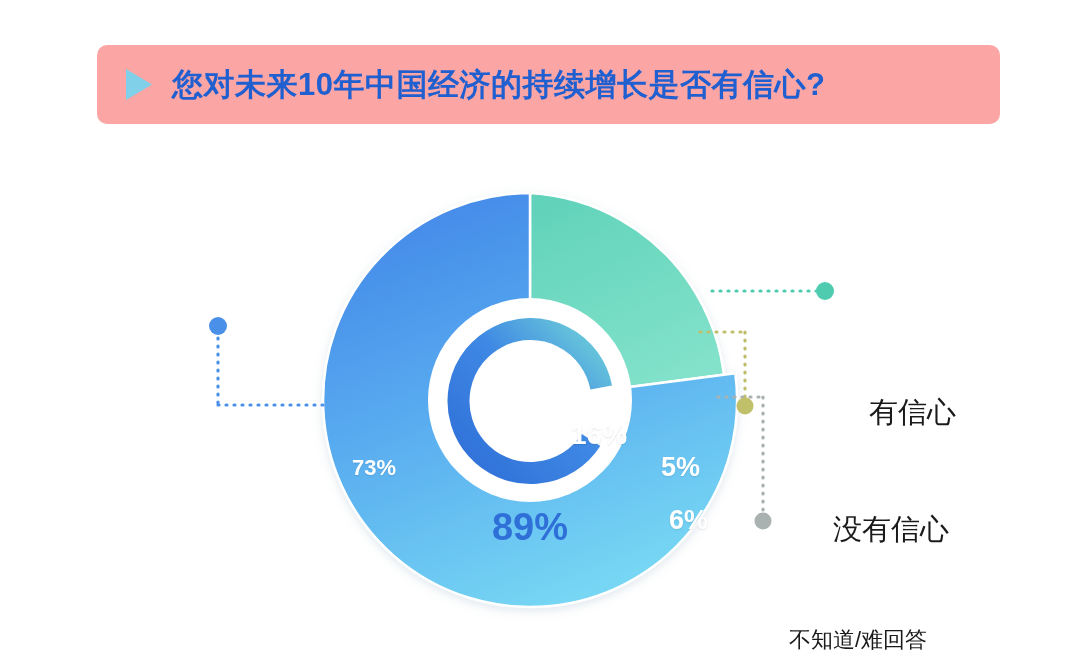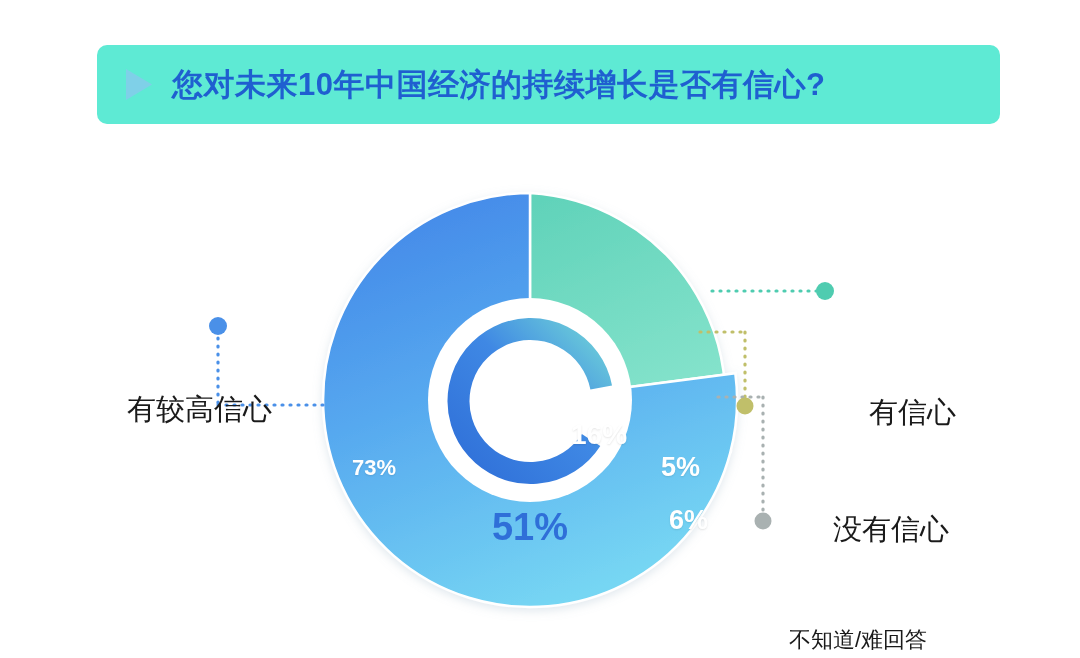--- a/index.html
+++ b/index.html
@@ -17,21 +17,21 @@
     background: #ffffff;
   }
 
   
   #header-banner {
     position: absolute;
     left: 97px;
     top: 45px;
     width: 903px;
     height: 79px;
-    background: #5eead4;
+    background: #fca5a5;
     border-radius: 10px;
     display: flex;
     align-items: center;
   }
   #play-icon {
     width: 30px;
     height: 33px;
     margin-left: 27px;
     flex: 0 0 auto;
   }
@@ -181,21 +181,20 @@
         <circle cx="745" cy="281" r="8.5" fill="#c0bf6a"></circle>
         <circle cx="763" cy="396" r="8.5" fill="#a9b1b1"></circle>
       </g>
     </svg>
 
     <div class="slice-value" id="slice-value-0">73%</div>
     <div class="slice-value" id="slice-value-1">16%</div>
     <div class="slice-value" id="slice-value-2">5%</div>
     <div class="slice-value" id="slice-value-3">6%</div>
 
-    <div id="center-kpi">51%</div>
-
-    <div class="cat-label" id="cat-label-0">有较高信心</div>
+    <div id="center-kpi">89%</div>
+
     <div class="cat-label" id="cat-label-1">有信心</div>
     <div class="cat-label" id="cat-label-2">没有信心</div>
     <div class="cat-label" id="cat-label-3">不知道/难回答</div>
 
   </div>
 </div>
 
 </body></html>

